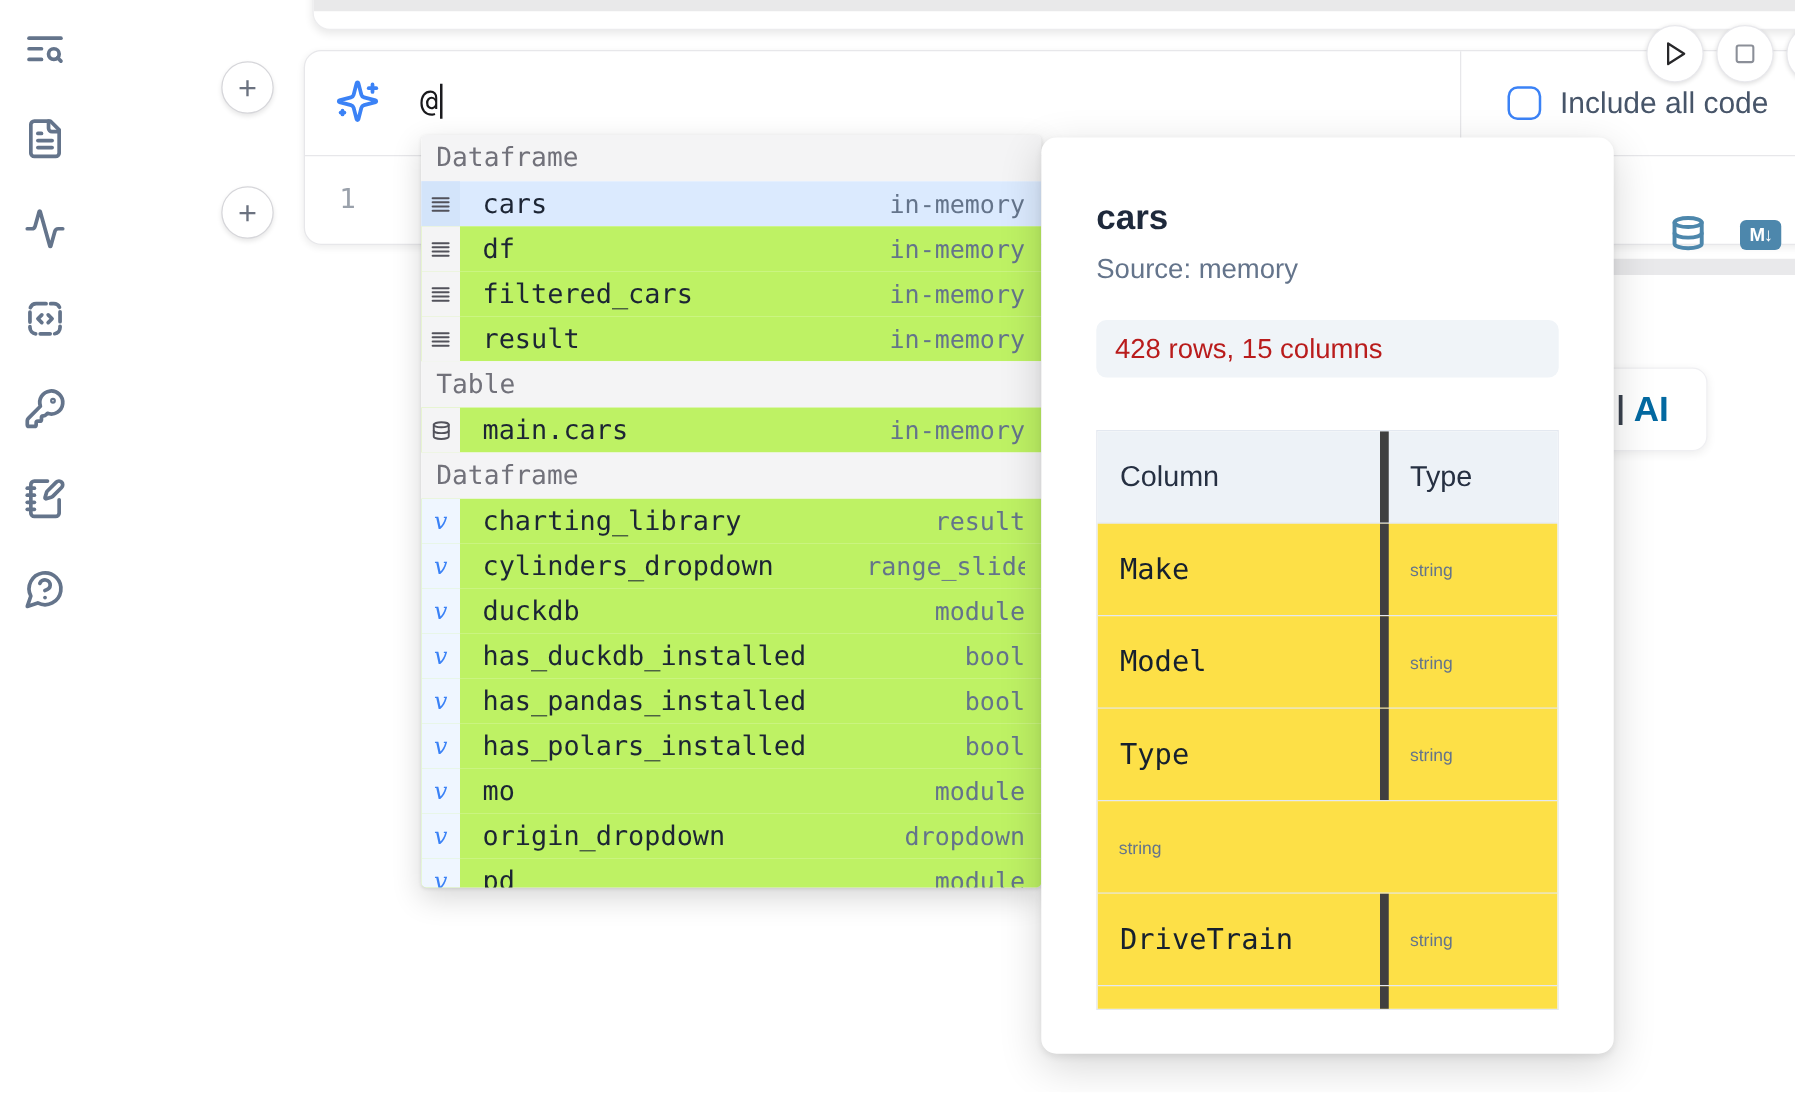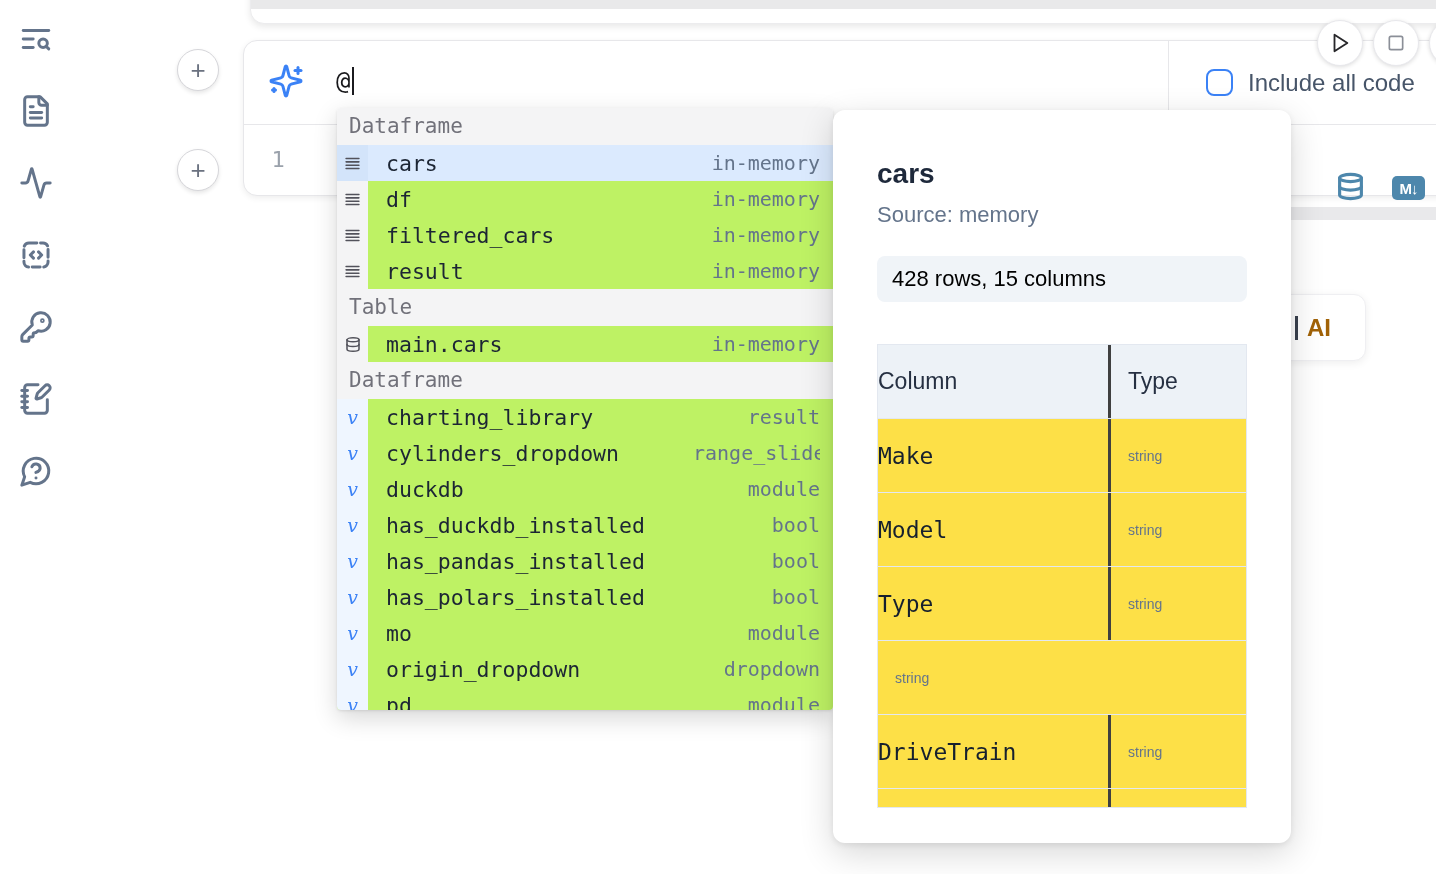--- a/index.html
+++ b/index.html
@@ -50,21 +50,21 @@
   .btn-stop{left:1373px;top:20px;}
   .btn-extra{left:1429px;top:20px;}
   .play-ic{width:22px;height:22px;color:#27272a;}
   .stop-ic{width:20px;height:20px;color:#8b8f98;}
 
   
   .ai-chip{position:absolute;left:1240px;top:294px;width:126px;height:67px;background:#fff;
     border:1px solid #efeff2;border-radius:12px;box-shadow:0 2px 8px rgba(0,0,0,.07);
     display:flex;align-items:center;padding-left:54px;box-sizing:border-box;z-index:4;cursor:pointer;}
   .ai-chip .frag{width:3px;height:24px;background:#39404d;margin-right:9px;}
-  .ai-chip .lbl{font-size:24px;font-weight:bold;color:#a16207;}
+  .ai-chip .lbl{font-size:28px;font-weight:bold;color:#0369a1;}
 
   
   .dropdown{position:absolute;left:337px;top:108px;width:496px;height:602px;background:#fff;
     border-radius:4px;box-shadow:0 8px 24px rgba(0,0,0,.16),0 1px 3px rgba(0,0,0,.1);
     overflow:hidden;z-index:5;font-family:"DejaVu Sans Mono",monospace;}
   .dd-header{height:37px;background:#f4f4f5;color:#71717a;font-size:21px;line-height:37px;padding-left:12px;}
   .dd-row{height:36px;display:flex;align-items:stretch;background:#bef264;cursor:pointer;}
   .dd-gutter{width:31px;flex:none;display:flex;align-items:center;justify-content:center;}
   .g-gray{background:#f4f4f5;}
   .g-blue{background:#eff6ff;}
@@ -78,27 +78,27 @@
   .dbs-ic{width:16px;height:17px;color:#52525b;}
   .v-ic{font-family:"DejaVu Serif",serif;font-style:italic;font-size:19px;color:#3b82f6;}
 
   
   .preview{position:absolute;left:833px;top:110px;width:458px;height:733px;background:#fff;
     border-radius:12px;box-shadow:0 10px 34px rgba(0,0,0,.16),0 2px 6px rgba(0,0,0,.08);
     box-sizing:border-box;padding:48px 44px 0 44px;z-index:6;}
   .pv-title{font-size:28px;font-weight:bold;color:#1e293b;}
   .pv-source{margin-top:12px;font-size:22px;color:#64748b;}
   .pv-badge{margin-top:28px;height:46px;background:#f0f4f8;border-radius:8px;display:flex;
-    align-items:center;padding-left:15px;font-size:22px;color:#000000;}
+    align-items:center;padding-left:15px;font-size:22px;color:#b91c1c;}
   .pv-table{margin-top:42px;border:1px solid #e3e8f0;height:464px;overflow:hidden;box-sizing:border-box;}
   .pv-tr{display:flex;height:74px;border-bottom:1px solid #e3e8f0;background:#fde047;box-sizing:border-box;}
   .pv-tr.hdr{background:#edf2f7;}
   .pv-tr.partial{height:21px;border-bottom:none;}
-  .pv-c1{width:233px;flex:none;border-right:3px solid #404040;display:flex;align-items:center;
-    box-sizing:border-box;text-align:center;}
+  .pv-c1{width:233px;flex:none;border-right:7px solid #404040;display:flex;align-items:center;
+    padding-left:18px;box-sizing:border-box;text-align:center;}
   .pv-c2{flex:1;display:flex;align-items:center;padding-left:17px;}
   .pv-h{font-size:23px;color:#263042;}
   .pv-col{font-family:"DejaVu Sans Mono",monospace;font-size:23px;color:#16202e;}
   .pv-type{font-size:14px;color:#64748b;}
 
   
   .plus-btn{position:absolute;width:42px;height:42px;border-radius:50%;background:#fff;
     border:1px solid #d6d6da;box-shadow:0 2px 4px rgba(0,0,0,.10);color:#6b7280;font-size:26px;
     display:flex;align-items:center;justify-content:center;box-sizing:border-box;z-index:7;
     font-weight:300;cursor:pointer;}

